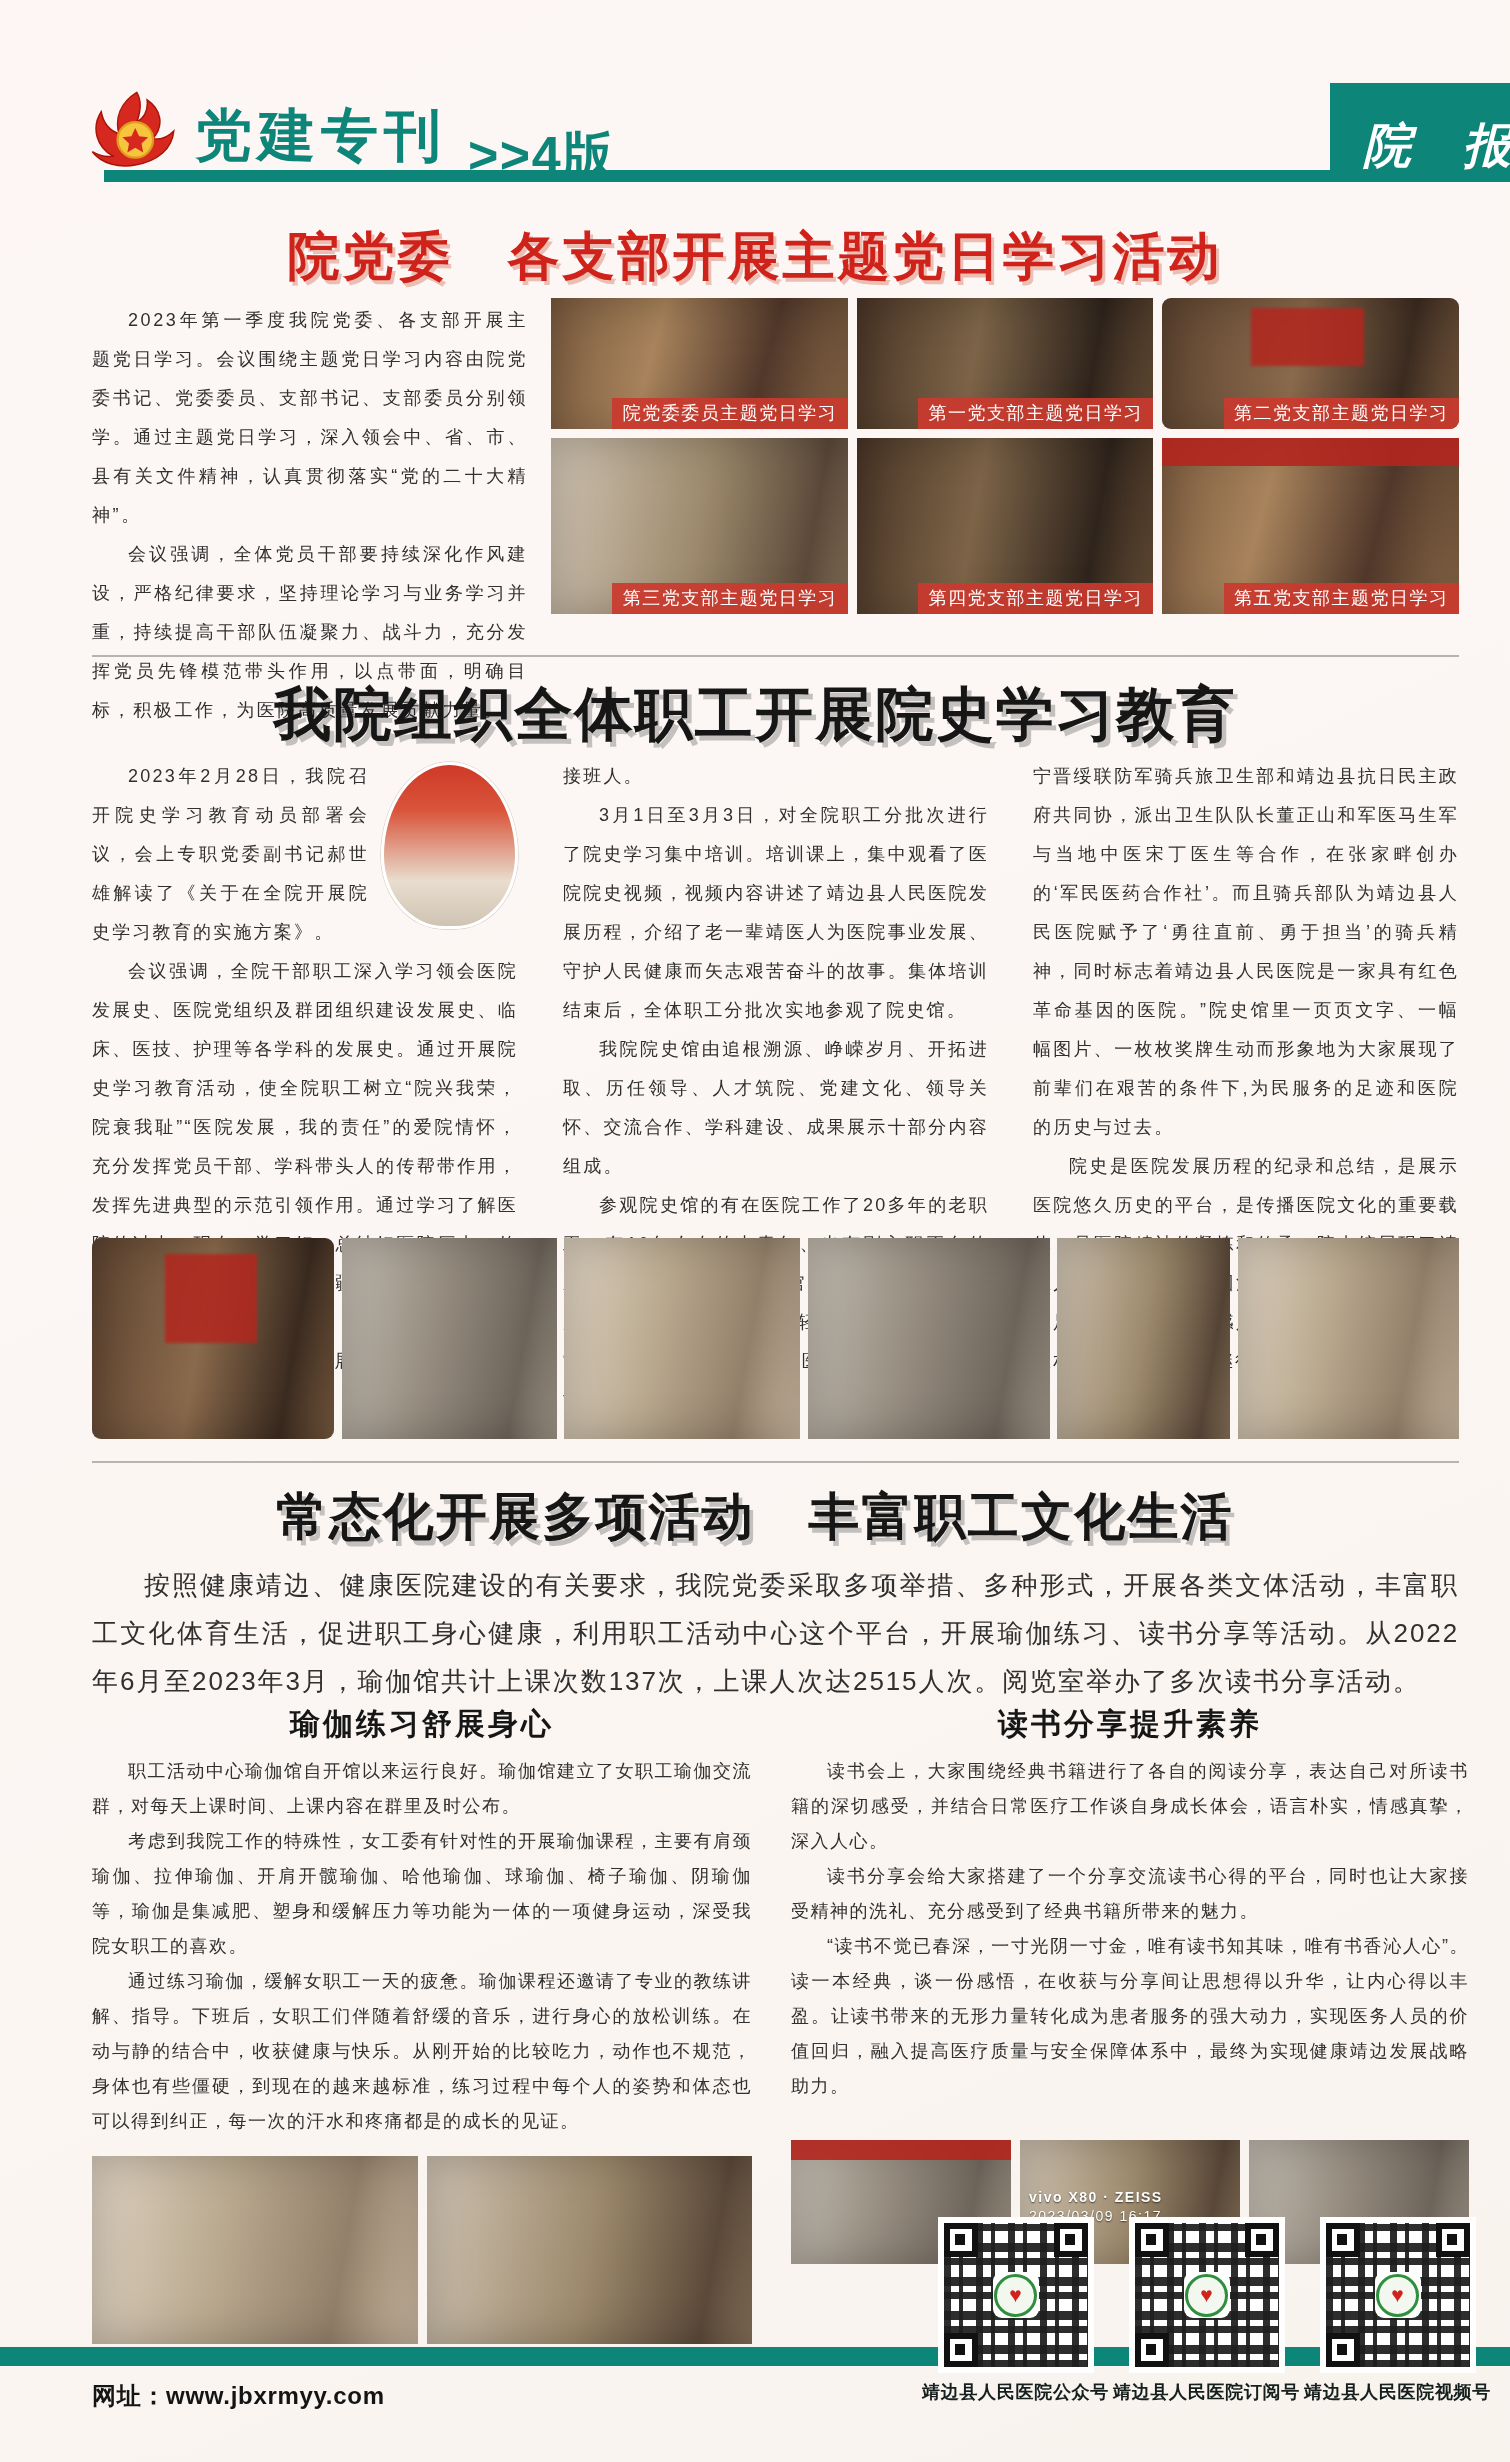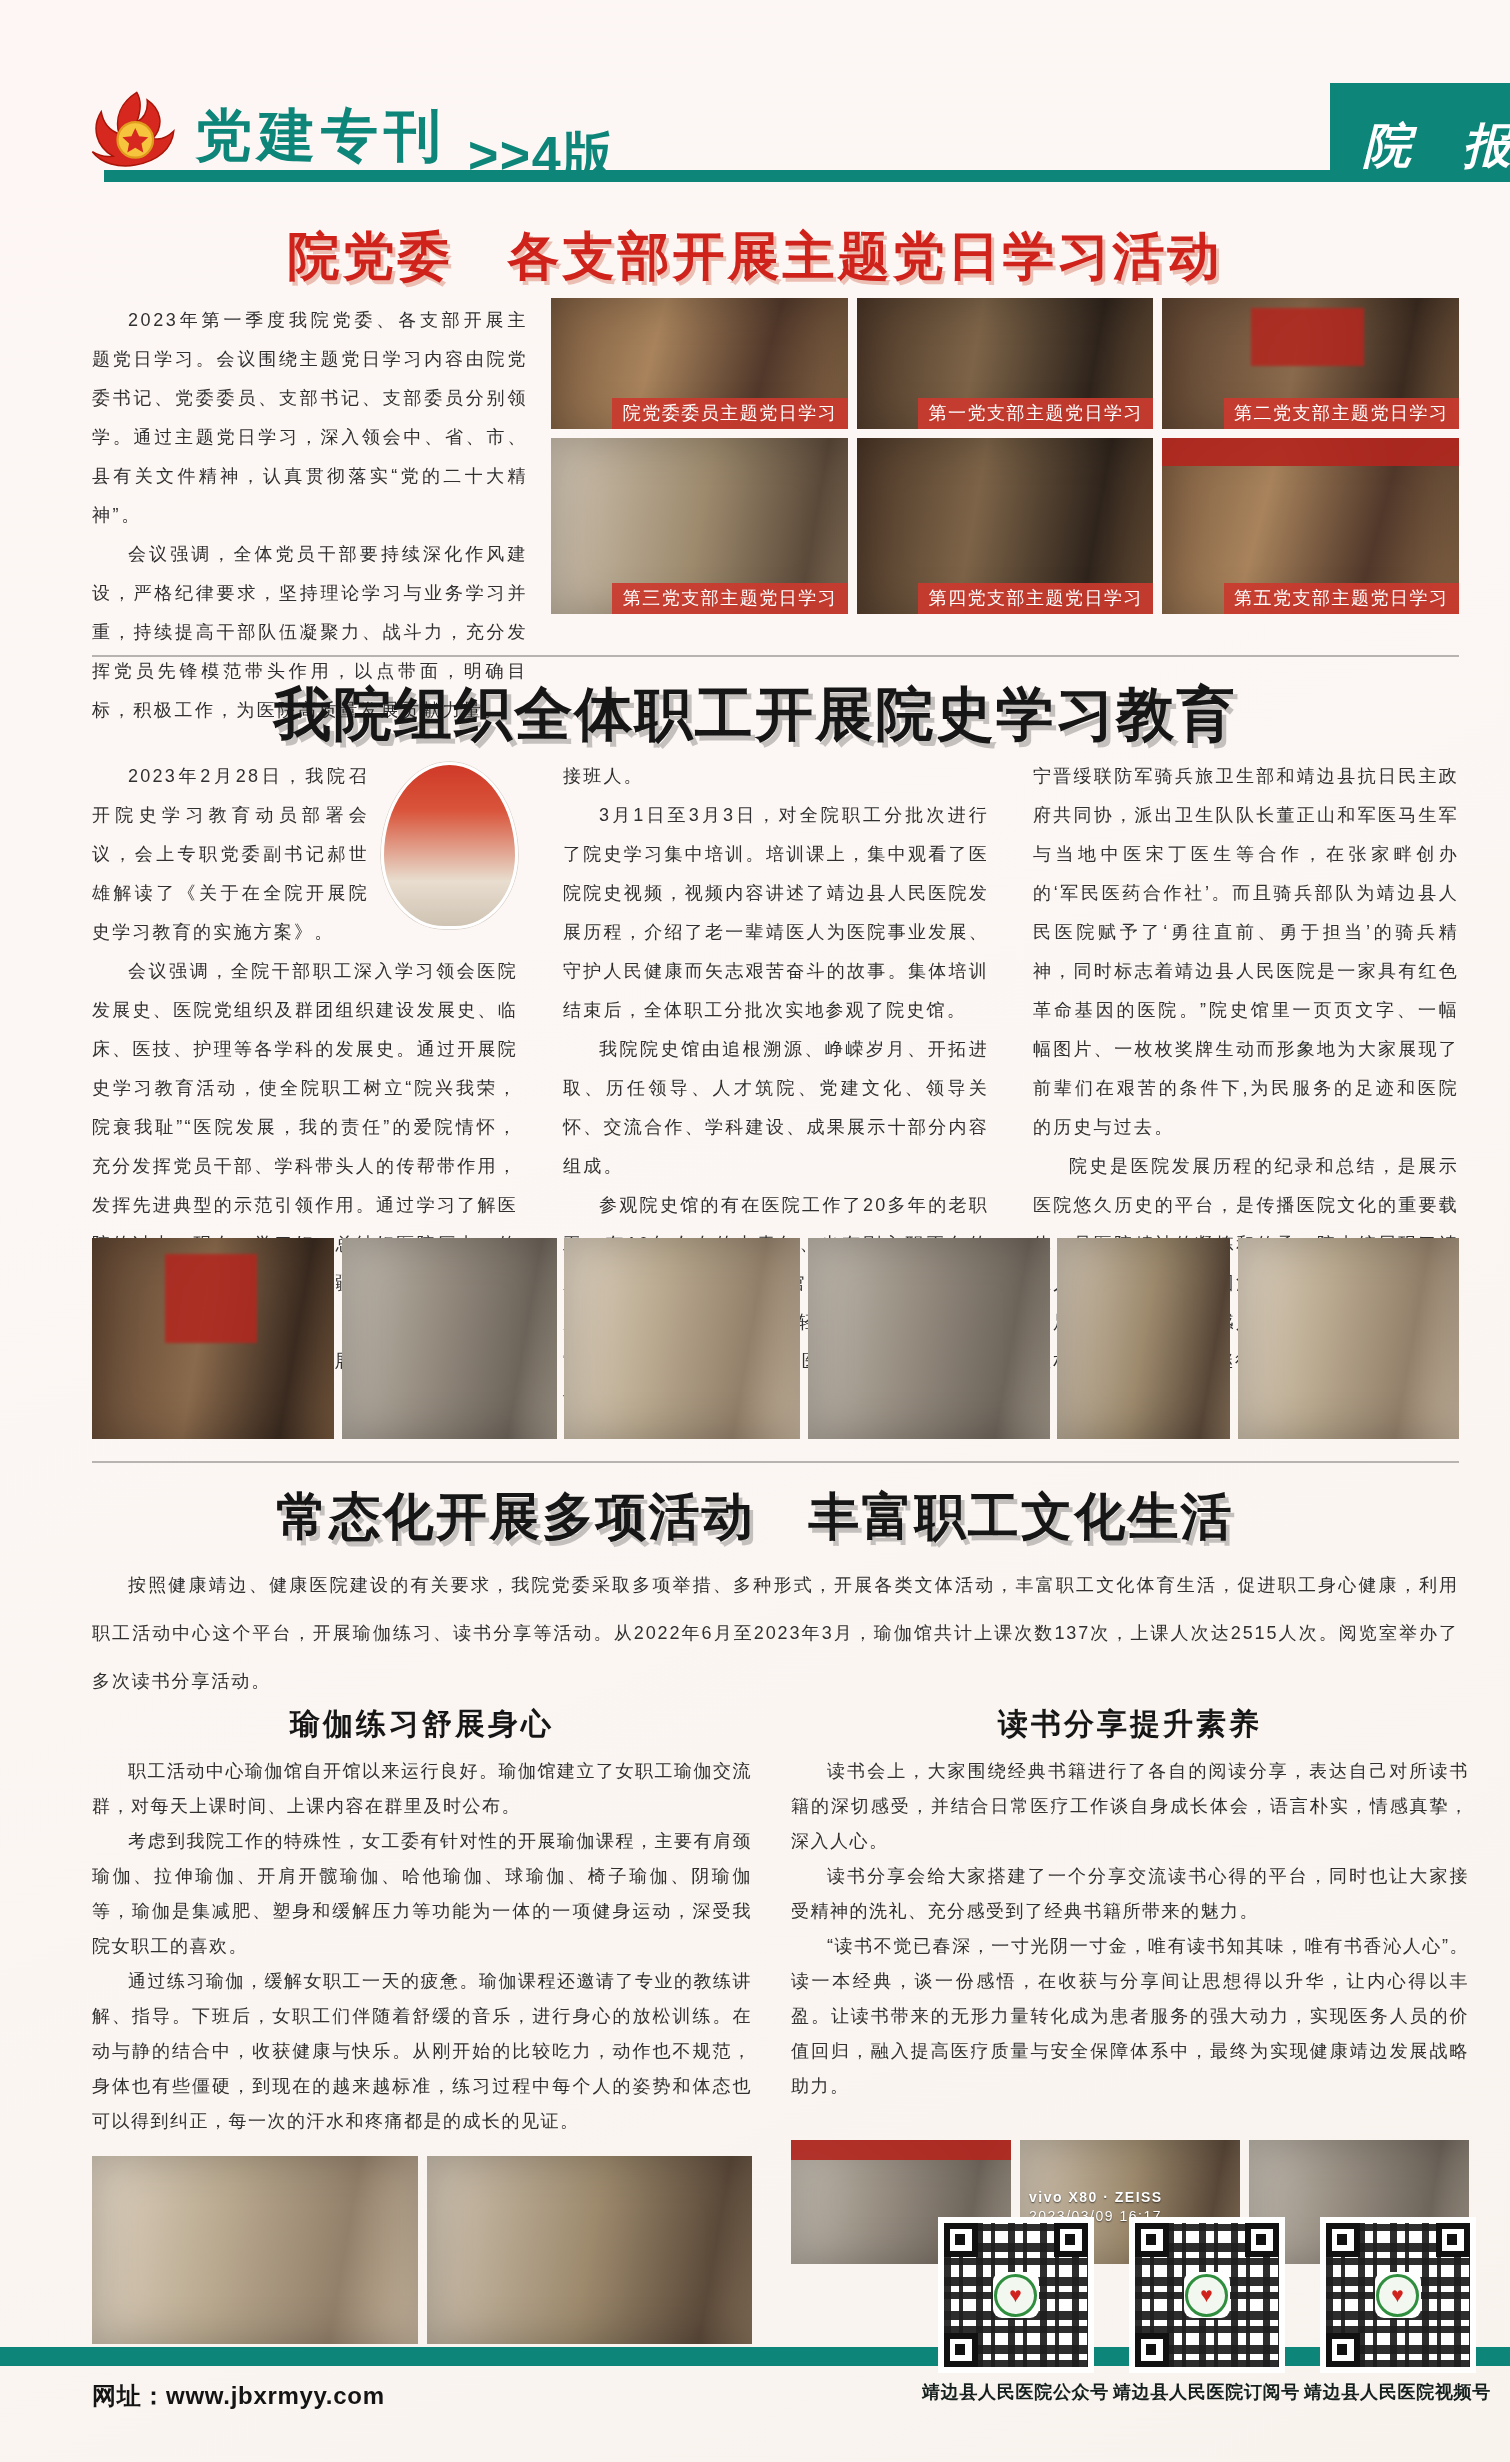--- a/index.html
+++ b/index.html
@@ -36,33 +36,33 @@
   .a1text{position:absolute;left:92px;top:301px;width:436px;
           font-size:18px;line-height:39px;letter-spacing:2.6px;color:#303030;}
   .a2col{position:absolute;top:757px;width:426px;font-size:18px;line-height:39px;
          letter-spacing:2.2px;color:#303030;}
   .a2c1{left:92px;} .a2c2{left:563px;} .a2c3{left:1033px;}
   .portrait{float:right;width:131px;height:161px;margin:4.5px 0 7.4px 12px;
             border:3px solid #fff;box-shadow:0 0 0 0.7px #d8cfc8;
             border-radius:50% 50% 46% 46% / 56% 56% 44% 44%;
             background:linear-gradient(180deg,#cf3a28 0%,#d9543a 28%,#e8ddce 72%,#cfc4b4 100%);}
 
-  .intro{position:absolute;left:92px;top:1561px;width:1367px;font-size:18px;line-height:48px;
+  .intro{position:absolute;left:92px;top:1561px;width:1367px;font-size:26px;line-height:48px;
          letter-spacing:1.9px;color:#303030;text-align:justify;text-indent:2em;margin:0;}
 
   .subcol{position:absolute;top:1706px;font-size:18px;line-height:35px;letter-spacing:1.5px;color:#303030;}
   .a3left{left:92px;width:660px;} .a3right{left:782px;width:678px;margin-left:9px;}
   .subhead{text-align:center;font-size:30px;font-weight:900;color:#161616;
            letter-spacing:3px;margin:0 0 13.4px 0;}
 
   
   .photo{position:relative;overflow:hidden;box-shadow:inset 0 0 45px rgba(0,0,0,.25);}
   .g1{background:linear-gradient(105deg,#7a5a3e,#a8835c 35%,#51382a 70%,#8c6b49);}
   .g2{background:linear-gradient(100deg,#4a3526,#7d6448 40%,#2f241c 78%,#6b5138);}
-  .g3{background:linear-gradient(100deg,#5d4330,#8a6a4c 45%,#3b2b20 80%,#7b5c40);}
+  .g3{background:linear-gradient(100deg,#5d4330,#8a6a4c 45%,#3b2b20 80%,#7b5c40);border-radius:9px;}
   .g4{background:linear-gradient(100deg,#cfc3b2,#9d8a6d 50%,#5c4a3a 85%,#8a745c);}
   .g5{background:linear-gradient(100deg,#ddd1c0,#b9a98f 40%,#93806a 75%,#ccbaa2);}
   .g6{background:linear-gradient(100deg,#c2bbb0,#948a7e 45%,#6e655b 80%,#a59a8c);}
   .red-glow{position:absolute;left:30%;top:8%;width:38%;height:44%;background:#b3261e;
             filter:blur(1.5px);opacity:.85;}
   .red-band{position:absolute;left:0;top:0;width:100%;height:16%;background:#b3261e;opacity:.9;}
   .ribbon{position:absolute;right:0;bottom:0;background:rgba(202,58,46,.92);color:#fff;
           font-size:18px;letter-spacing:1.5px;padding:3.7px 10.4px;white-space:nowrap;}
   .a1photos{position:absolute;left:551px;top:298px;width:908px;
             display:grid;grid-template-columns:1fr 1fr 1fr;grid-template-rows:131px 176px;gap:9px;}

